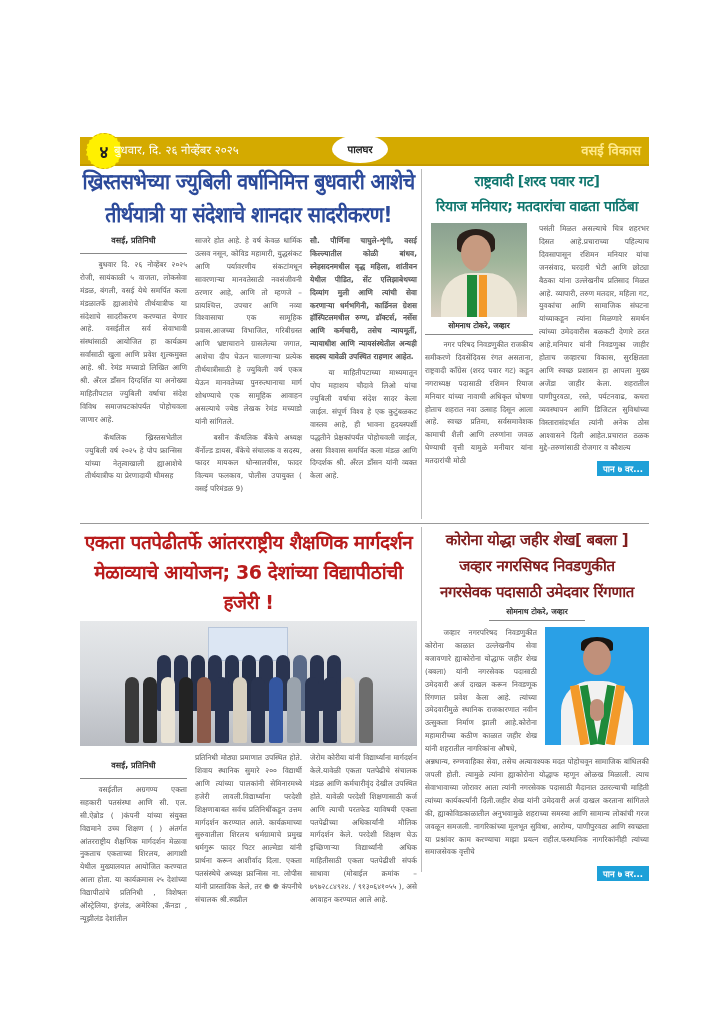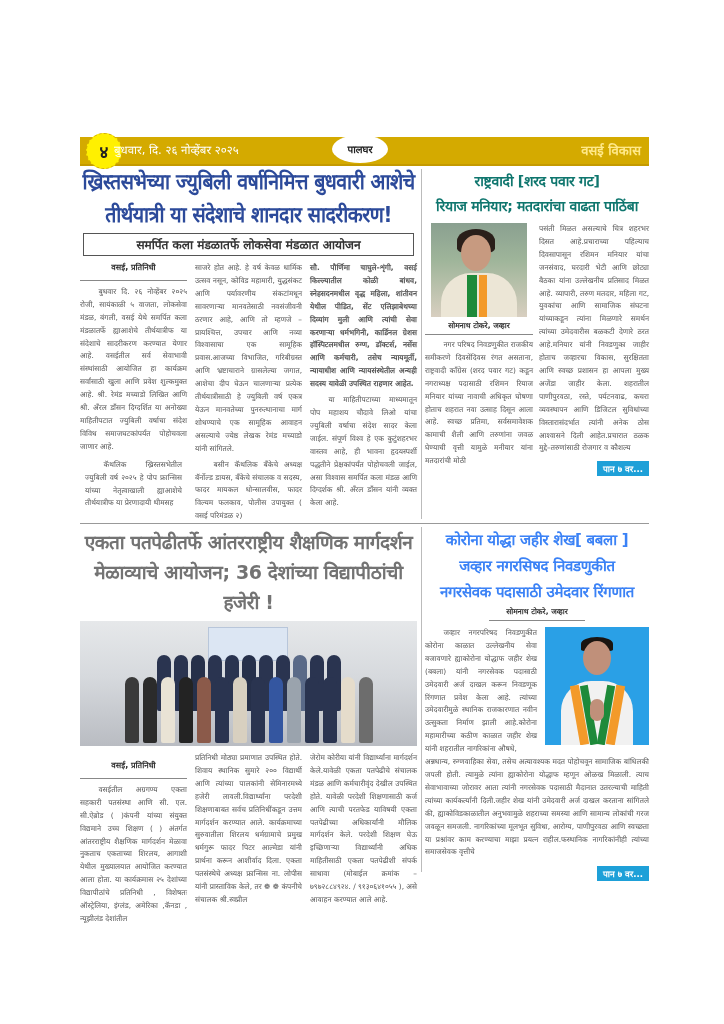--- a/index.html
+++ b/index.html
@@ -11,22 +11,22 @@
   .loc { position:absolute; left:252px; top:-2px; width:56px; height:28px; border-radius:50% 50% 50% 50%; background:#fff; display:flex; align-items:center; justify-content:center; font-size:10px; font-weight:bold; color:#222; }
   .brand { position:absolute; right:8px; top:4px; font-size:13px; font-weight:bold; color:#ffe98a; }
 
   .top-left { position:absolute; left:0; top:32px; width:337px; }
   .vrule { position:absolute; left:341px; top:32px; width:1px; height:350px; background:#bbb; }
   .vrule2 { position:absolute; left:341px; top:390px; width:1px; height:345px; background:#bbb; }
   .top-right { position:absolute; left:345px; top:32px; width:224px; }
 
   .hl-blue { color:#2c4a9a; font-weight:bold; text-align:center; font-size:19.5px; line-height:30px; letter-spacing:-0.5px; font-family:"DejaVu Sans", sans-serif; transform:scaleY(1.1); }
   .hl-green { color:#0f766e; font-weight:bold; text-align:center; font-size:14px; line-height:25px; letter-spacing:-0.3px; }
-  .hl-orange { color:#737373; font-weight:bold; text-align:center; font-size:19px; line-height:30px; letter-spacing:-0.4px; }
-  .hl-blue2 { color:#3b82f6; font-weight:bold; text-align:center; font-size:15px; line-height:26px; letter-spacing:-0.3px; }
+  .hl-orange { color:#b91c1c; font-weight:bold; text-align:center; font-size:19px; line-height:30px; letter-spacing:-0.4px; }
+  .hl-blue2 { color:#7f1d1d; font-weight:bold; text-align:center; font-size:15px; line-height:26px; letter-spacing:-0.3px; }
 
   .subhead-box { margin:4px 3px 0 3px; border:1px solid #555; text-align:center; font-weight:bold; font-size:12px; color:#333; padding:2px 0; }
 
   .cols { display:flex; gap:8px; margin-top:6px; }
   .col { flex:1; font-size:7.4px; line-height:12.9px; color:#555; text-align:justify; }
   .byline { text-align:center; font-weight:bold; font-size:8px; color:#333; padding-bottom:5px; border-bottom:1px solid #888; margin-bottom:5px; }
   .indent { text-indent:2.5em; }
 
   .photo-person1 { width:96px; height:94px; background:linear-gradient(180deg,#8aa090 0%,#9fb59a 40%,#d8cfc0 100%); position:relative; overflow:hidden; }
   .photo-person1 .face { position:absolute; left:30px; top:12px; width:30px; height:36px; border-radius:50%; background:#c79a80; }
@@ -64,34 +64,33 @@
     <div class="date">बुधवार, दि. २६ नोव्हेंबर २०२५</div>
     <div class="loc">पालघर</div>
     <div class="brand">वसई विकास</div>
   </div>
 
   <div class="top-left">
     <div class="hl-blue">
       <div>ख्रिस्तसभेच्या ज्युबिली वर्षानिमित्त बुधवारी आशेचे</div>
       <div>तीर्थयात्री या संदेशाचे शानदार सादरीकरण!</div>
     </div>
-    <div class="subhead-box">समर्पित कला मंडळातर्फे लोकसेवा मंडळात आयोजन</div>
     <div class="cols">
       <div class="col">
         <div class="byline">वसई, प्रतिनिधी</div>
         <p class="indent" style="margin:0 0 3px 0;">बुधवार दि. २६ नोव्हेंबर २०२५ रोजी, सायंकाळी ५ वाजता, लोकसेवा मंडळ, बंगली, वसई येथे समर्पित कला मंडळातर्फे ह्याआशेचे तीर्थयात्रीफ या संदेशाचे सादरीकरण करण्यात येणार आहे. वसईतील सर्व सेवाभावी संस्थांसाठी आयोजित हा कार्यक्रम सर्वांसाठी खुला आणि प्रवेश शुल्कमुक्त आहे. श्री. रेमंड मच्याडो लिखित आणि श्री. अँरल डाँसन दिग्दर्शित या अनोख्या माहितीपटात ज्युबिली वर्षाचा संदेश विविध समाजघटकांपर्यंत पोहोचवला जाणार आहे.</p>
         <p class="indent" style="margin:5px;">कॅथलिक ख्रिस्तसभेतील ज्युबिली वर्ष २०२५ हे पोप फ्रान्सिस यांच्या नेतृत्वाखाली ह्याआशेचे तीर्थयात्रीफ या प्रेरणादायी थीमसह</p>
       </div>
       <div class="col">
         <p style="margin:0 0 3px 0;">साजरे होत आहे. हे वर्ष केवळ धार्मिक उत्सव नसून, कोविड महामारी, युद्धसंकट आणि पर्यावरणीय संकटांमधून सावरणाऱ्या मानवतेसाठी नवसंजीवनी ठरणार आहे, आणि तो म्हणजे – प्रायश्चित्त, उपचार आणि नव्या विश्वासाचा एक सामूहिक प्रवास.आजच्या विभाजित, गरिबीग्रस्त आणि भ्रष्टाचाराने ग्रासलेल्या जगात, आशेचा दीप घेऊन चालणाऱ्या प्रत्येक तीर्थयात्रीसाठी हे ज्युबिली वर्ष एकत्र येऊन मानवतेच्या पुनरुत्थानाचा मार्ग शोधण्याचे एक सामूहिक आवाहन असल्याचे ज्येष्ठ लेखक रेमंड मच्याडो यांनी सांगितले.</p>
-        <p class="indent" style="margin:0;">बसीन कॅथलिक बँकेचे अध्यक्ष बॅर्नोल्ड डायस, बँकेचे संचालक व सदस्य, फादर मायकल धोन्सालवीस, फादर विल्यम फलकाव, पोलीस उपायुक्त ( वसई परिमंडळ २)</p>
+        <p class="indent" style="margin:0;">बसीन कॅथलिक बँकेचे अध्यक्ष बॅर्नोल्ड डायस, बँकेचे संचालक व सदस्य, फादर मायकल धोन्सालवीस, फादर विल्यम फलकाव, पोलीस उपायुक्त ( वसई परिमंडळ 9)</p>
       </div>
       <div class="col">
         <p style="margin:0 0 3px 0;font-weight:bold;">सौ. पौर्णिमा चाघुले-शृंगी, वसई किल्ल्यातील कोळी बांधव, स्नेहसदनमधील वृद्ध महिला, शांतीवन येथील पीडित, सेंट एलिझाबेथच्या दिव्यांग मुली आणि त्यांची सेवा करणाऱ्या धर्मभगिनी, कार्डिनल ग्रेशस हॉस्पिटलमधील रुग्ण, डॉक्टर्स, नर्सेस आणि कर्मचारी, तसेच न्यायमूर्ती, न्यायाधीश आणि न्यायसंस्थेतील अन्यही सदस्य यावेळी उपस्थित राहणार आहेत.</p>
-        <p class="indent" style="margin:0;">या माहितीपटाच्या माध्यमातून पोप महाशय चौदावे लिओ यांचा ज्युबिली वर्षाचा संदेश सादर केला जाईल. संपूर्ण विश्व हे एक कुटुंशहरभर वास्तव आहे, ही भावना हृदयस्पर्शी पद्धतीने प्रेक्षकांपर्यंत पोहोचवली जाईल, असा विश्वास समर्पित कला मंडळ आणि दिग्दर्शक श्री. अँरल डाँसन यांनी व्यक्त केला आहे.</p>
+        <p class="indent" style="margin:0;">या माहितीपटाच्या माध्यमातून पोप महाशय चौदावे लिओ यांचा ज्युबिली वर्षाचा संदेश सादर केला जाईल. संपूर्ण विश्व हे एक कुटुंबळकट वास्तव आहे, ही भावना हृदयस्पर्शी पद्धतीने प्रेक्षकांपर्यंत पोहोचवली जाईल, असा विश्वास समर्पित कला मंडळ आणि दिग्दर्शक श्री. अँरल डाँसन यांनी व्यक्त केला आहे.</p>
       </div>
     </div>
   </div>
 
   <div class="vrule"></div>
 
   <div class="top-right">
     <div class="hl-green">
       <div>राष्ट्रवादी [शरद पवार गट]</div>
       <div>रियाज मनियार; मतदारांचा वाढता पाठिंबा</div>

